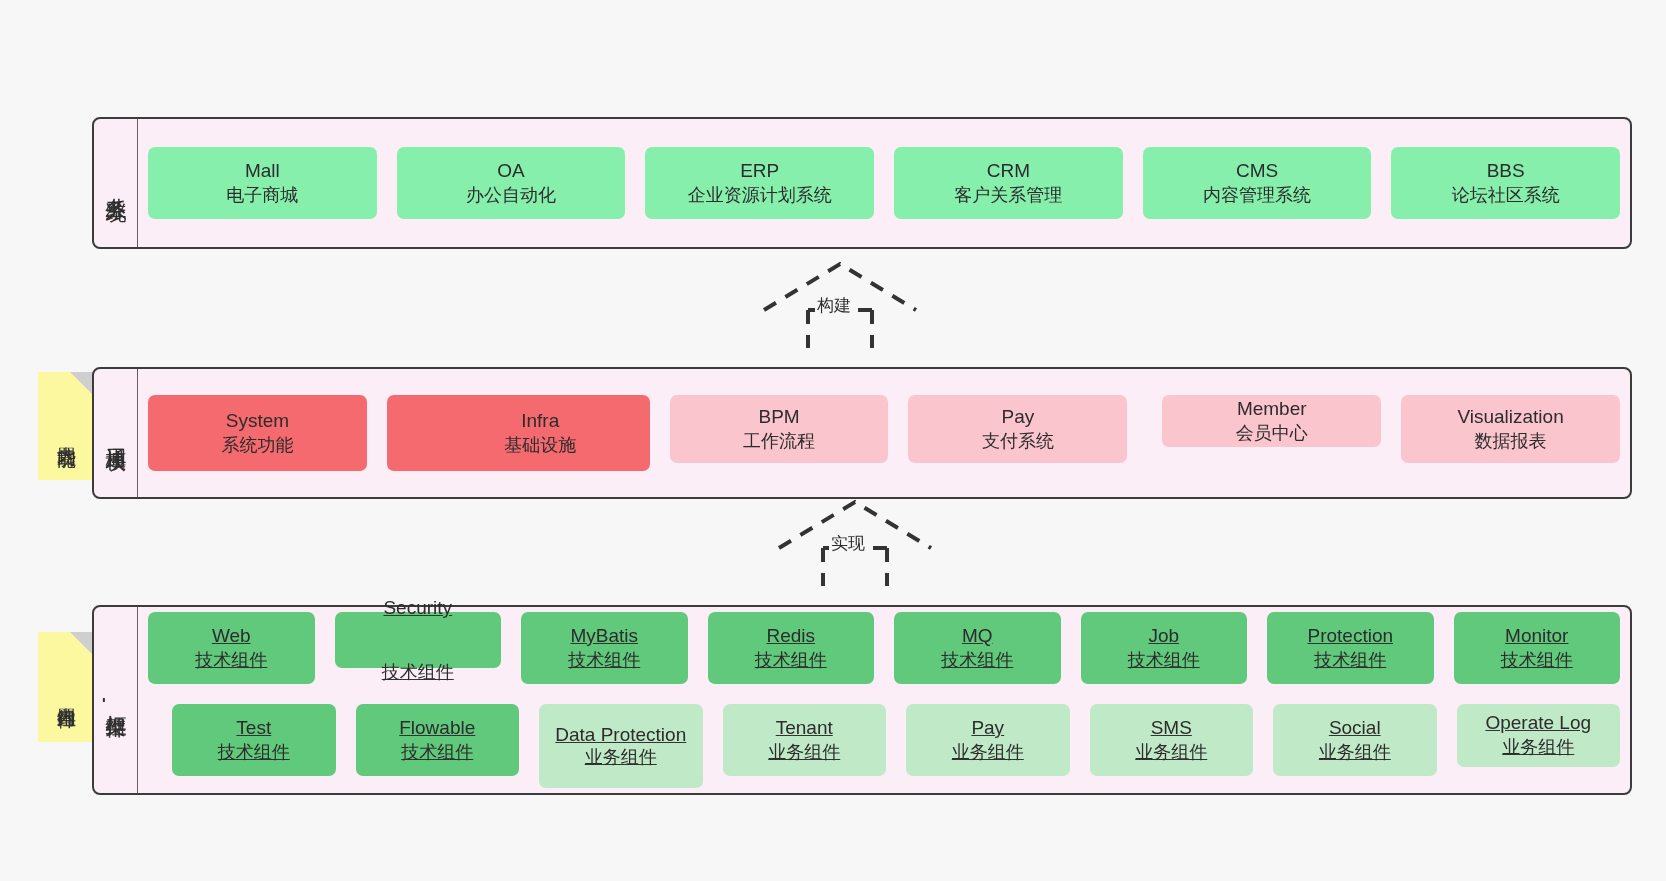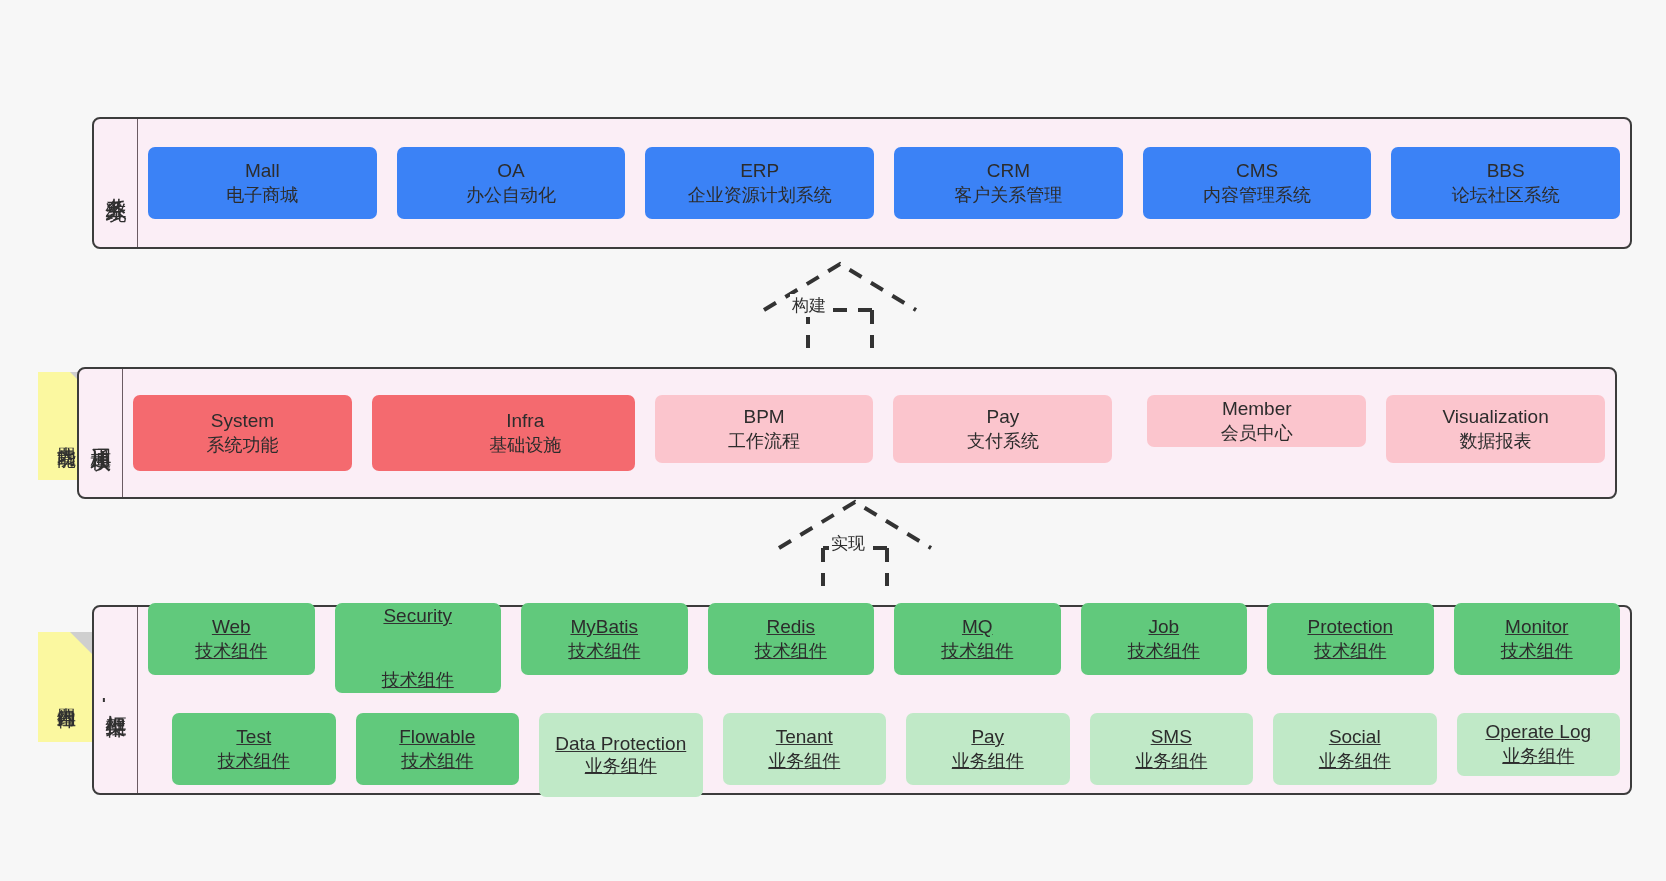--- a/index.html
+++ b/index.html
@@ -86,21 +86,21 @@
   .card .t1 {
     font-size: 19px;
     color: #2c2c2c;
   }
   .card .t2 {
     font-size: 18px;
     color: #2c2c2c;
   }
   .card.three-line .t1 { line-height: 1.22; }
 
-  .c-blue        { background: #3b82f6; }
+  .c-blue        { background: #86efac; }
   .c-red         { background: #f46a6f; }
   .c-pink        { background: #fbc5cd; }
   .c-green       { background: #61c97c; }
   .c-lightgreen  { background: #c0e9c7; }
 
   
   .tag {
     position: absolute;
     background: #fbf8a0;
     width: 56px;
@@ -183,28 +183,28 @@
   </div>
 
   <div class="arrow" style="left:760px; top:258px; width:160px; height:92px;">
     <svg width="160" height="92" viewBox="0 0 160 92">
       <path d="M4 52 L80 6 L156 52" fill="none" stroke="#333333" stroke-width="4" stroke-dasharray="14,11" stroke-linecap="butt"></path>
       <path d="M48 52 L112 52" fill="none" stroke="#333333" stroke-width="4" stroke-dasharray="14,11"></path>
       <path d="M48 52 L48 90" fill="none" stroke="#333333" stroke-width="4" stroke-dasharray="14,11"></path>
       <path d="M112 52 L112 90" fill="none" stroke="#333333" stroke-width="4" stroke-dasharray="14,11"></path>
     </svg>
   </div>
-  <div class="arrow-label" style="left:790px; top:294px;">构建</div>
+  <div class="arrow-label" style="left:815px; top:294px;">构建</div>
 
   <div class="tag" style="left:38px; top:372px; height:108px;">
     <div class="fold"></div>
     <span>内置功能</span>
   </div>
 
-  <div class="band" id="band-1" style="left:77px; top:367px; width:1540px; height:132px;">
+  <div class="band" id="band-1" style="left:92px; top:367px; width:1540px; height:132px;">
     <div class="band-title">
       <span>通用模块</span>
     </div>
     <div class="band-body">
       <div class="row">
         <div class="card c-red" style="height:76px;">
           <div class="t1">System</div>
           <div class="t2">系统功能</div>
         </div>
         <div class="card c-red" style="height:76px;padding-left:48px;">
@@ -250,21 +250,21 @@
     <div class="band-title">
       <span>框架组件</span>
     </div>
     <div class="band-body">
 
       <div class="row">
         <div class="card c-green" style="height:72px;">
           <div class="t1">Web</div>
           <div class="t2">技术组件</div>
         </div>
-        <div class="card c-green" style="height:90px;gap:40px;">
+        <div class="card c-green" style="height:56px;gap:40px;">
           <div class="t1">Security</div>
           <div class="t2">技术组件</div>
         </div>
         <div class="card c-green" style="height:72px;">
           <div class="t1">MyBatis</div>
           <div class="t2">技术组件</div>
         </div>
         <div class="card c-green" style="height:72px;">
           <div class="t1">Redis</div>
           <div class="t2">技术组件</div>

